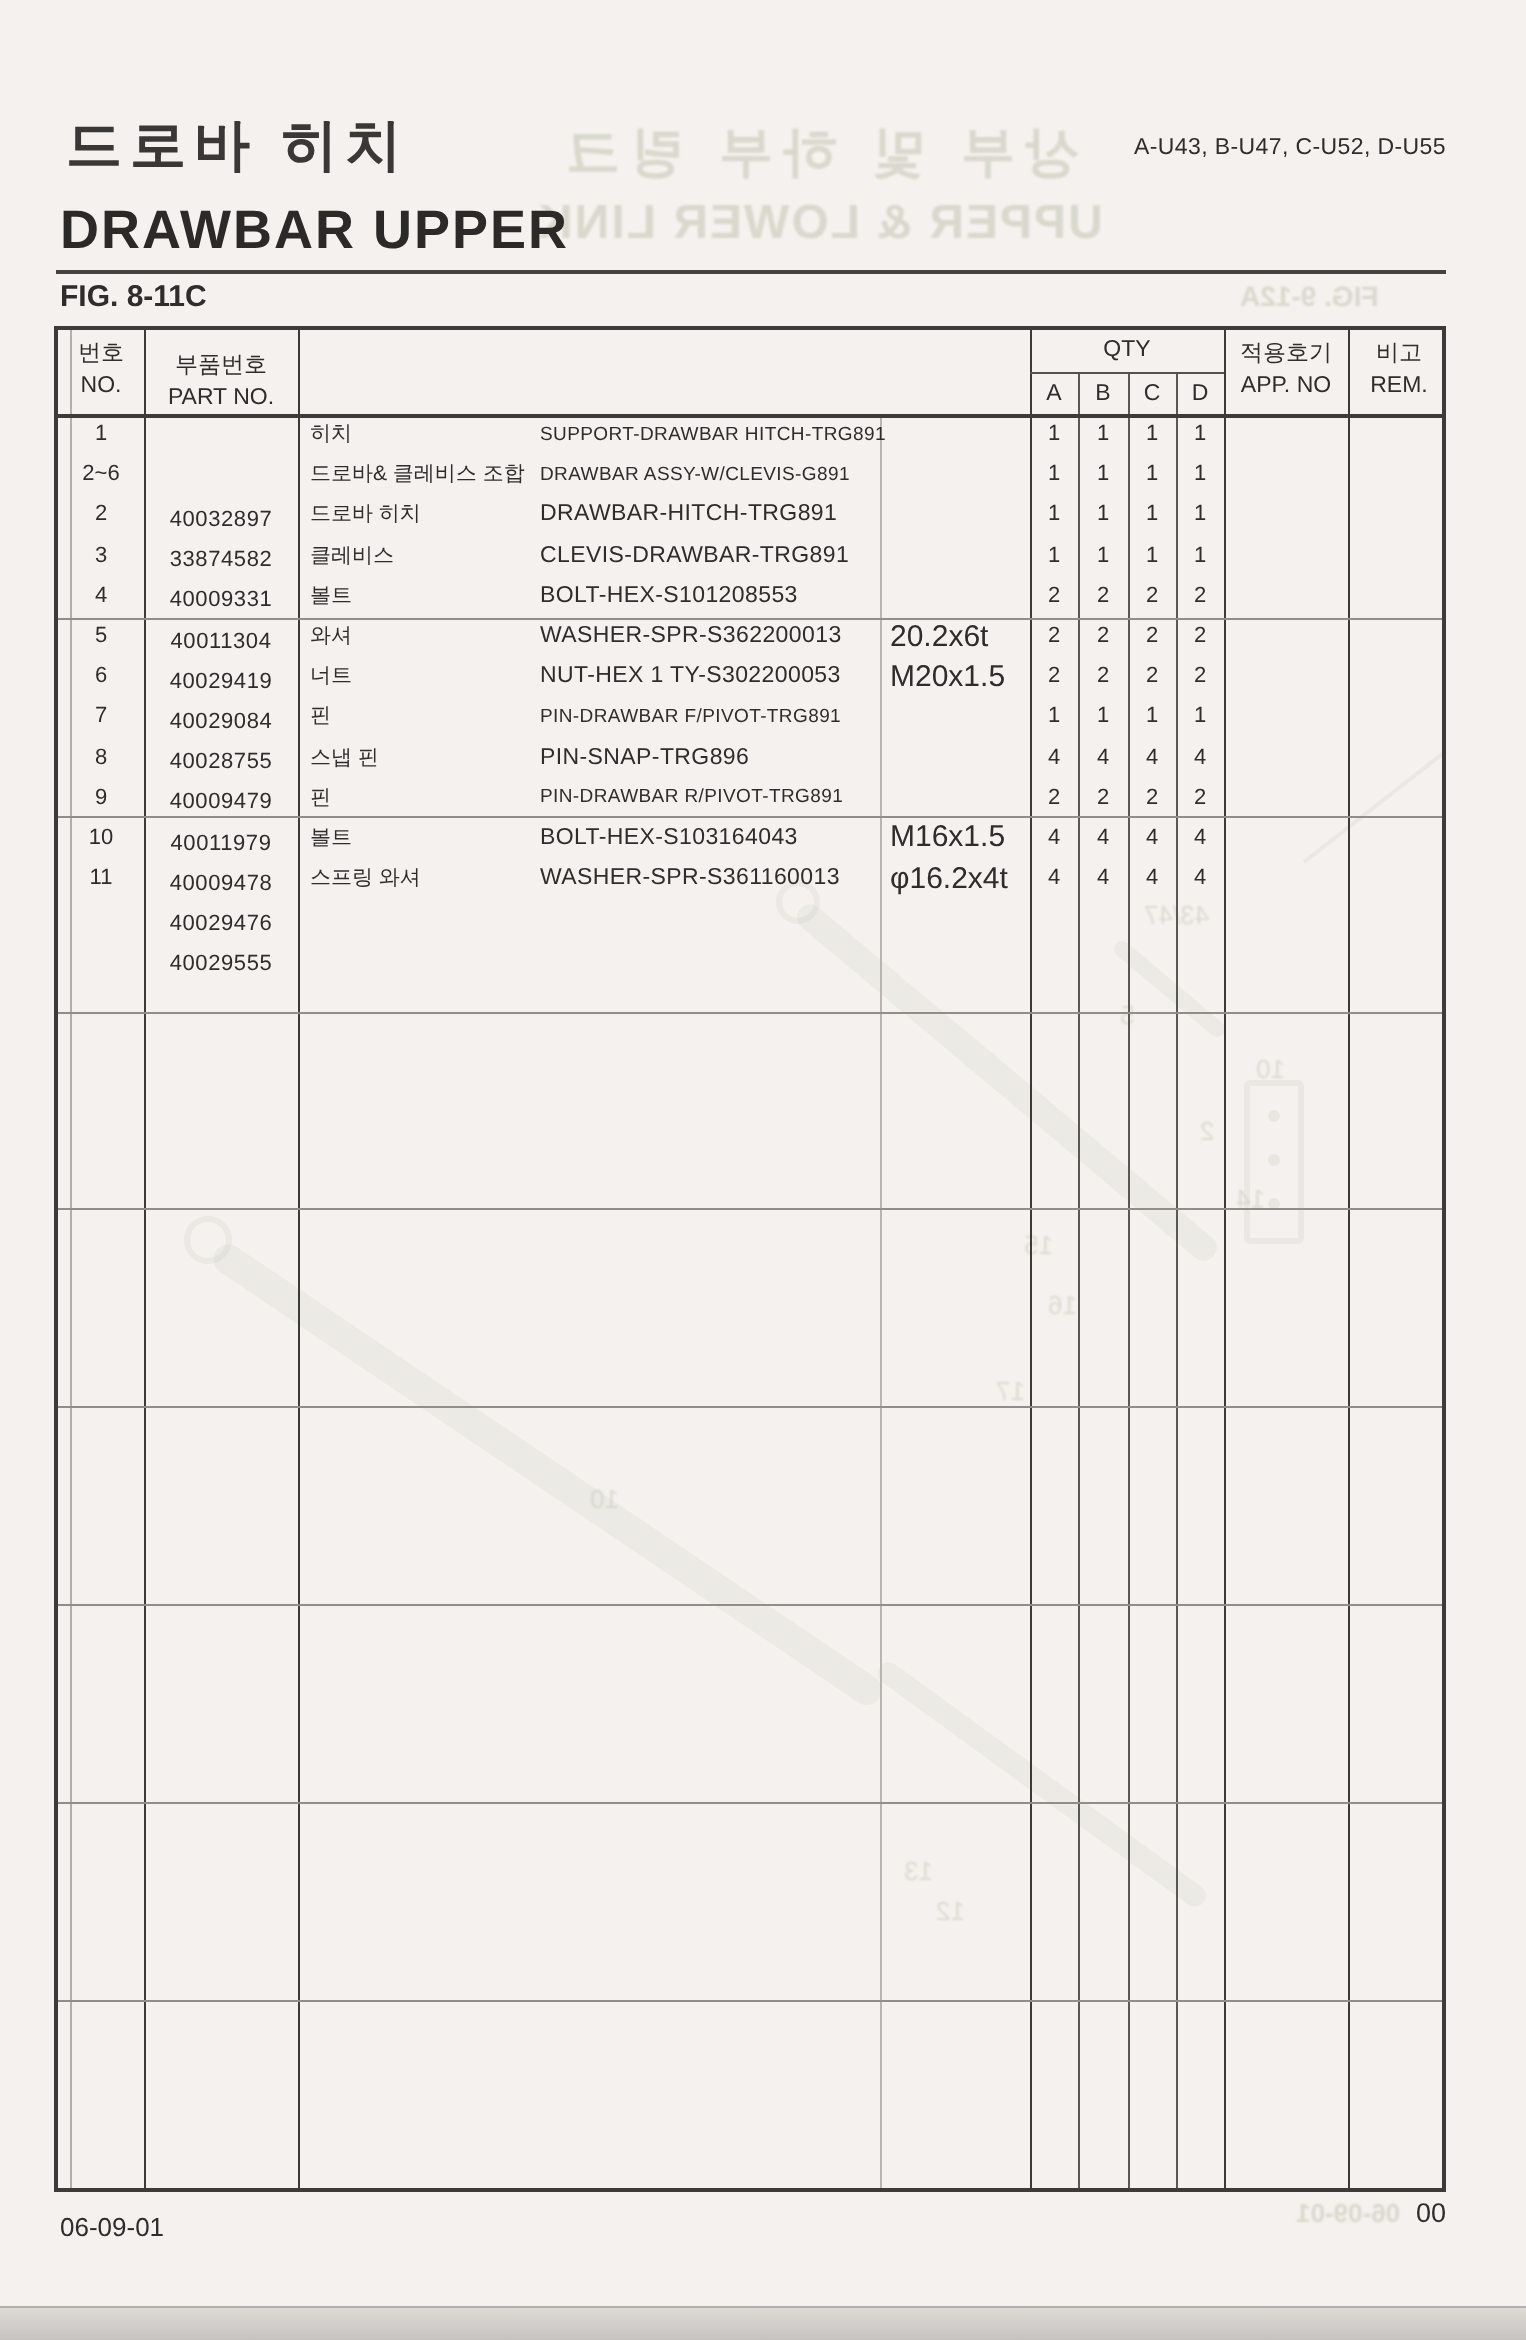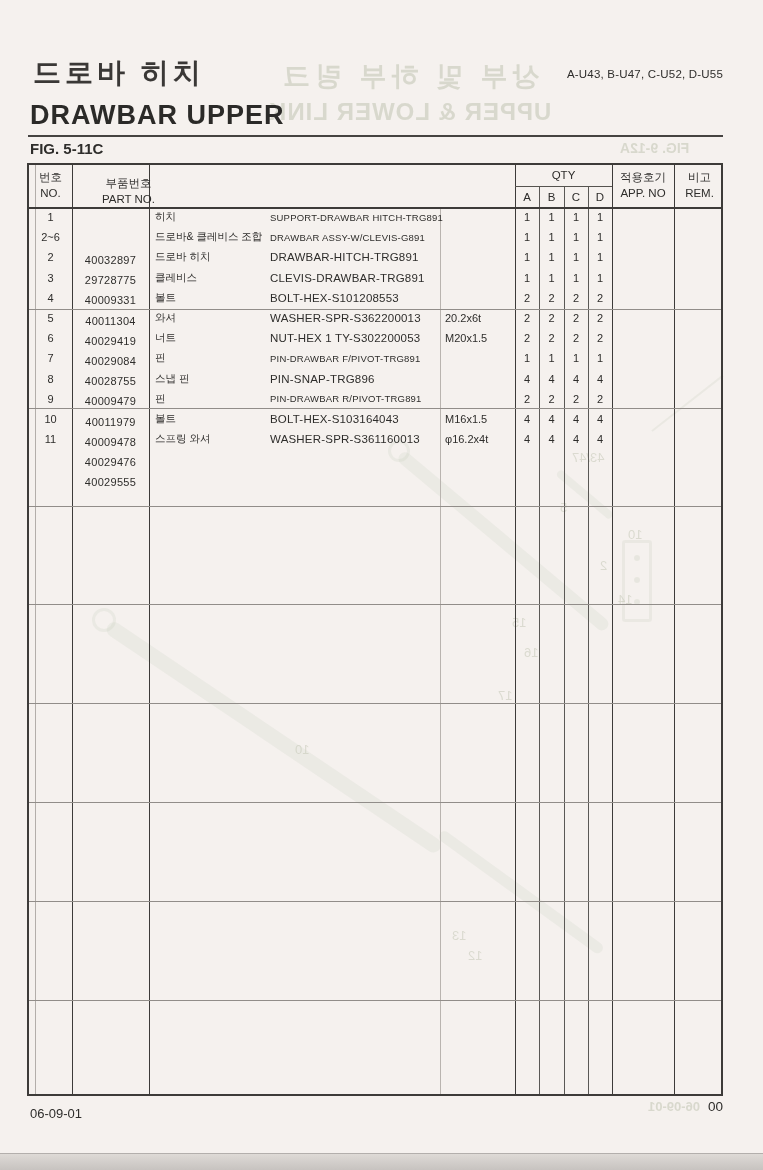--- a/index.html
+++ b/index.html
@@ -57,21 +57,21 @@
   .qty-letter{position:absolute; top:21px; height:21px; display:flex; align-items:center; justify-content:center; font-size:11.5px;}
 
   .rows{position:absolute; left:0; top:42px; right:0;}
   .row{position:relative; height:20.2px; width:100%;}
   .row .c{position:absolute; top:0; height:100%; display:flex; align-items:center; font-size:11px; white-space:nowrap;}
   .c.no{left:0; width:43px; justify-content:center;}
   .c.part{left:43px; width:77px; justify-content:center; letter-spacing:.3px;margin-top:43px;}
   .c.nameko{left:120px; width:121px; padding-left:6px; font-size:10.5px;}
   .c.desc{left:241px; width:171px; font-size:11.5px; letter-spacing:.2px;}
   .c.desc.sm{font-size:9.5px;}
-  .c.spec{left:412px; width:74px; padding-left:4px; font-size:11px;}
+  .c.spec{left:412px; width:74px; padding-left:4px; font-size:15px;}
   .c.qa{left:486px; width:24px; justify-content:center;}
   .c.qb{left:510px; width:25px; justify-content:center;}
   .c.qc{left:535px; width:24px; justify-content:center;}
   .c.qd{left:559px; width:24px; justify-content:center;}
   .c.app{left:583px; width:62px; justify-content:center;}
   .c.rem{left:645px; width:51px; justify-content:center;}
 
   
   .footer-date{left:30px; top:1106px; font-size:13px;}
   .page-number{right:40px; top:1099px; font-size:13.5px;}
@@ -107,21 +107,21 @@
 <span class="abs ghost ghost-num" style="left:524px; top:645px;">16</span>
 <span class="abs ghost ghost-num" style="left:498px; top:688px;">17</span>
 <span class="abs ghost ghost-num" style="left:295px; top:742px;">10</span>
 <span class="abs ghost ghost-num" style="left:468px; top:948px;">12</span>
 <span class="abs ghost ghost-num" style="left:452px; top:928px;">13</span>
 
 <div class="abs title-ko">드로바 히치</div>
 <div class="abs app-codes">A-U43, B-U47, C-U52, D-U55</div>
 <div class="abs title-en">DRAWBAR UPPER</div>
 <div class="abs header-rule"></div>
-<div class="abs fig-label">FIG. 5-11C</div>
+<div class="abs fig-label">FIG. 8-11C</div>
 
 <div class="abs parts-table">
 
   <div class="vline edge" style="left:6px;"></div>
   <div class="vline" style="left:43px;"></div>
   <div class="vline" style="left:120px;"></div>
   <div class="vline soft" style="left:411px;"></div>
   <div class="vline" style="left:486px;"></div>
   <div class="vline sub" style="left:510px;"></div>
   <div class="vline sub" style="left:535px;"></div>
@@ -137,21 +137,21 @@
   <div class="hline" style="top:439px;"></div>
   <div class="hline" style="top:538px;"></div>
   <div class="hline" style="top:637px;"></div>
   <div class="hline" style="top:736px;"></div>
   <div class="hline" style="top:835px;"></div>
 
   <div class="th" style="left:0; top:0; width:43px; height:42px;justify-content:center;">
     <span class="ko">번호</span>
     <span>NO.</span>
   </div>
-  <div class="th" style="left:43px; top:0; width:77px; height:54px;margin-left:18px;">
+  <div class="th" style="left:43px; top:0; width:77px; height:54px;">
     <span class="ko">부품번호</span>
     <span>PART NO.</span>
   </div>
   <div class="th" style="left:486px; top:0; width:97px; height:21px;">
     <span>QTY</span>
   </div>
   <div class="qty-letter" style="left:486px; width:24px;">A</div>
   <div class="qty-letter" style="left:510px; width:25px;">B</div>
   <div class="qty-letter" style="left:535px; width:24px;">C</div>
   <div class="qty-letter" style="left:559px; width:24px;">D</div>
@@ -174,21 +174,21 @@
     <span class="c qa">1</span>
     <span class="c qb">1</span>
     <span class="c qc">1</span>
     <span class="c qd">1</span>
     <span class="c app"></span>
     <span class="c rem"></span>
   </div>
 
   <div class="row">
     <span class="c no">2~6</span>
-    <span class="c part">29728775</span>
+    <span class="c part">33874582</span>
     <span class="c nameko">드로바&amp; 클레비스 조합</span>
     <span class="c desc sm">DRAWBAR ASSY-W/CLEVIS-G891</span>
     <span class="c spec"></span>
     <span class="c qa">1</span>
     <span class="c qb">1</span>
     <span class="c qc">1</span>
     <span class="c qd">1</span>
     <span class="c app"></span>
     <span class="c rem"></span>
   </div>

